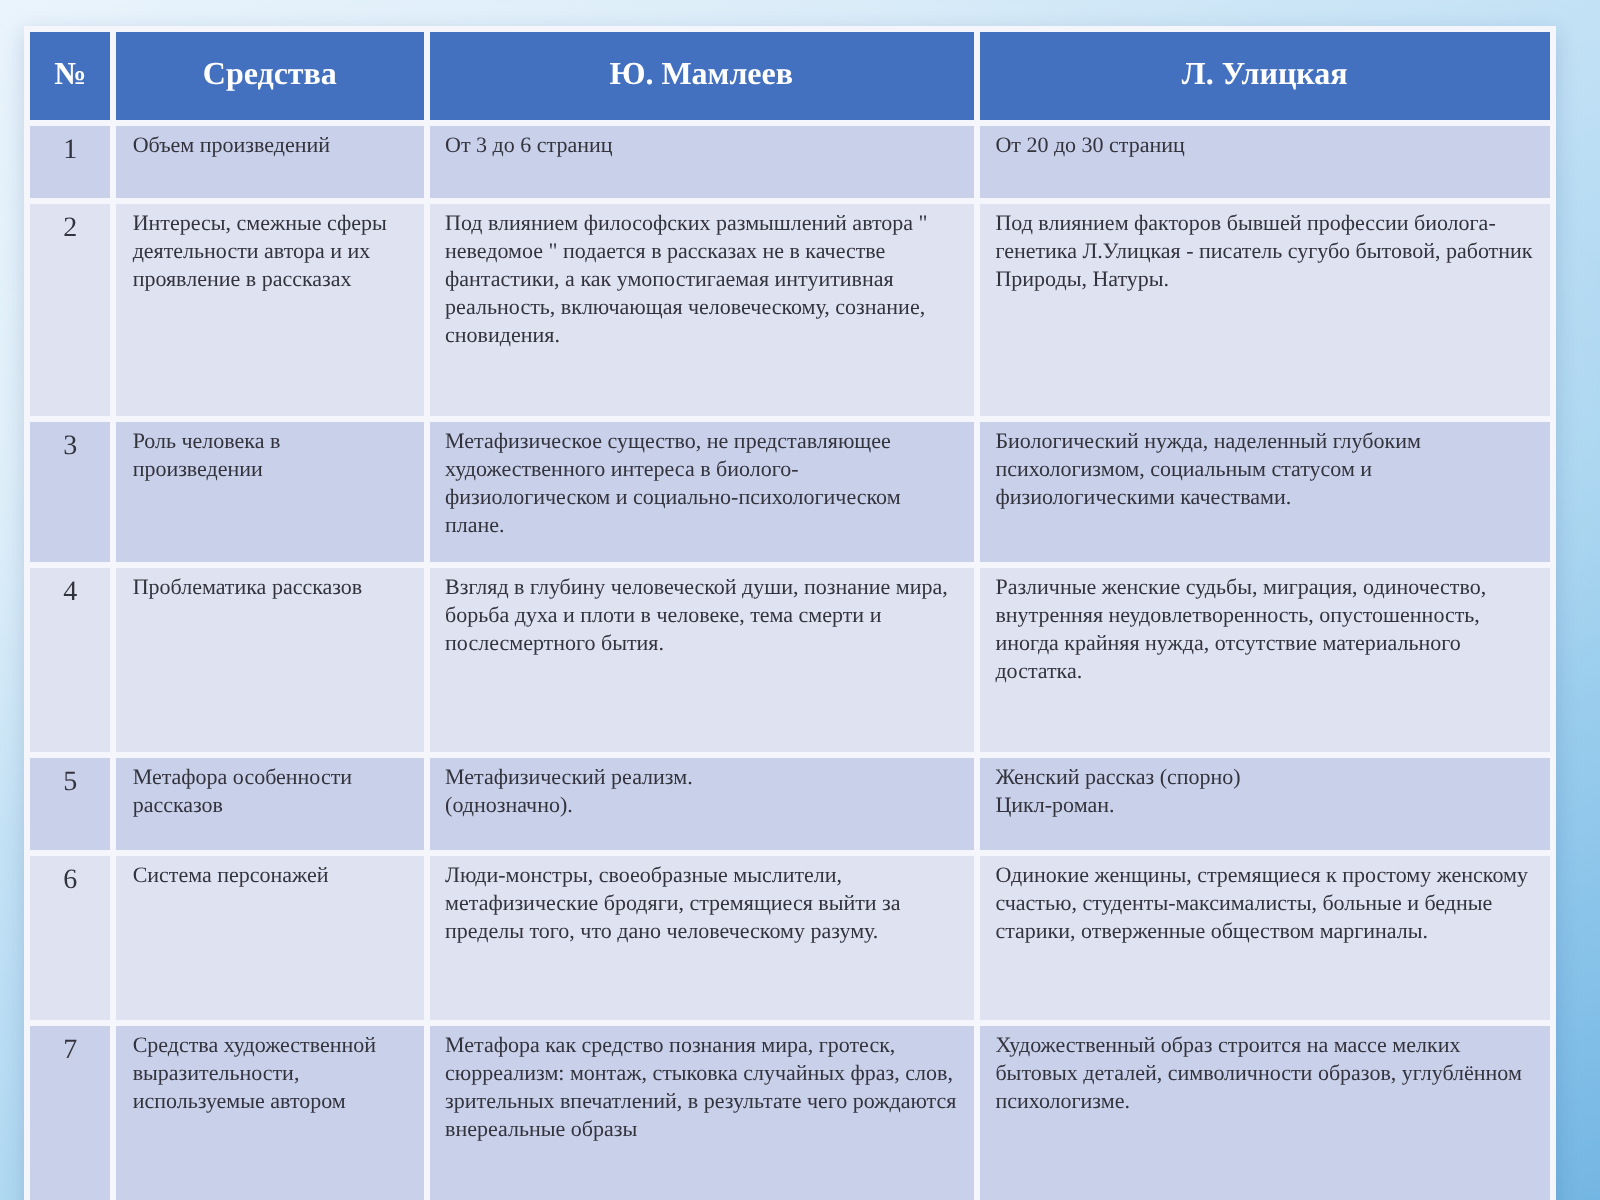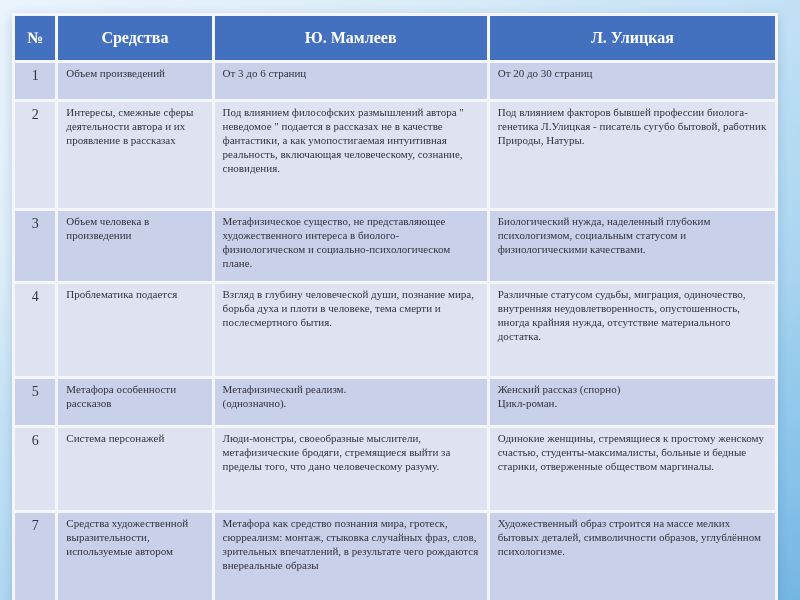--- a/index.html
+++ b/index.html
@@ -73,29 +73,29 @@
         <td>От 20 до 30 страниц</td>
       </tr>
       <tr class="r2 band-light">
         <td class="num">2</td>
         <td>Интересы, смежные сферы деятельности автора и их проявление в рассказах</td>
         <td>Под влиянием философских размышлений автора " неведомое " подается в рассказах не в качестве фантастики, а как умопостигаемая интуитивная реальность, включающая человеческому, сознание, сновидения.</td>
         <td>Под влиянием факторов бывшей профессии биолога-генетика Л.Улицкая - писатель сугубо бытовой, работник Природы, Натуры.</td>
       </tr>
       <tr class="r3 band-dark">
         <td class="num">3</td>
-        <td>Объем человека в произведении</td>
+        <td>Роль человека в произведении</td>
         <td>Метафизическое существо, не представляющее художественного интереса в биолого-физиологическом и социально-психологическом плане.</td>
         <td>Биологический нужда, наделенный глубоким психологизмом, социальным статусом и физиологическими качествами.</td>
       </tr>
       <tr class="r4 band-light">
         <td class="num">4</td>
-        <td>Проблематика подается</td>
+        <td>Проблематика рассказов</td>
         <td>Взгляд в глубину человеческой души, познание мира, борьба духа и плоти в человеке, тема смерти и послесмертного бытия.</td>
-        <td>Различные статусом судьбы, миграция, одиночество, внутренняя неудовлетворенность, опустошенность, иногда крайняя нужда, отсутствие материального достатка.</td>
+        <td>Различные женские судьбы, миграция, одиночество, внутренняя неудовлетворенность, опустошенность, иногда крайняя нужда, отсутствие материального достатка.</td>
       </tr>
       <tr class="r5 band-dark">
         <td class="num">5</td>
         <td>Метафора особенности рассказов</td>
         <td>Метафизический реализм.
 (однозначно).</td>
         <td>Женский рассказ (спорно)
 Цикл-роман.</td>
       </tr>
       <tr class="r6 band-light">

